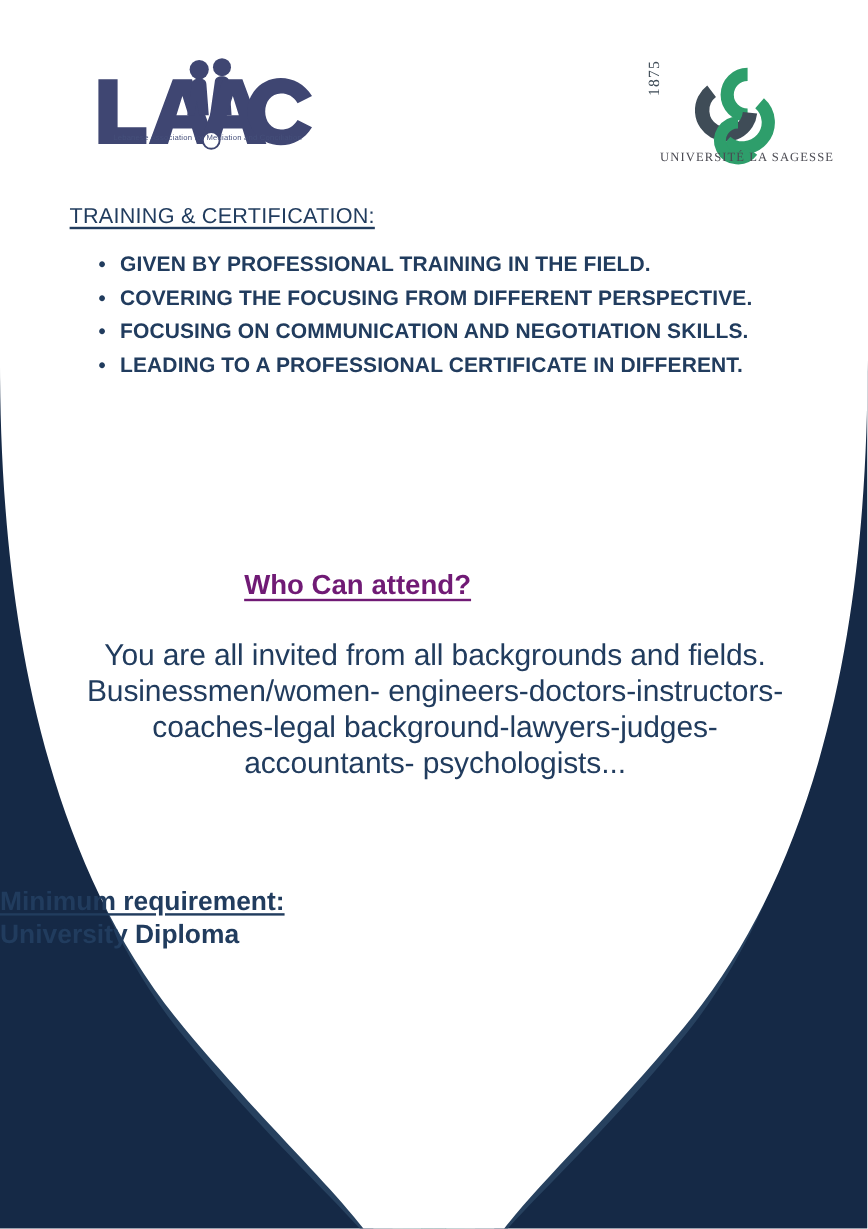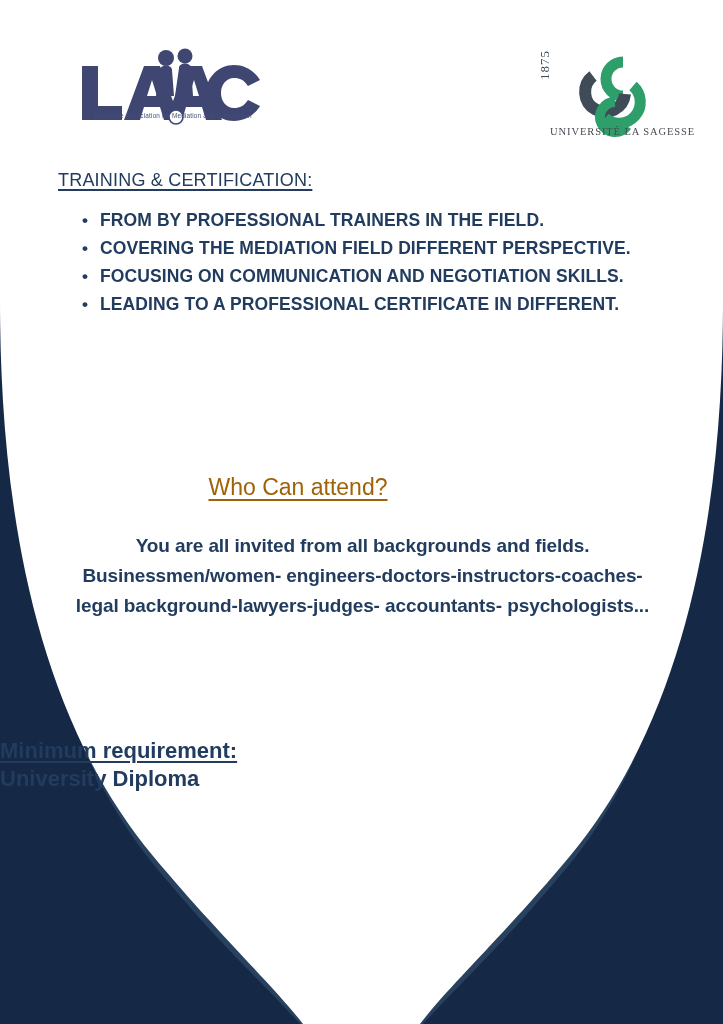--- a/index.html
+++ b/index.html
@@ -122,34 +122,34 @@
   }
 
   
   .attend-heading {
     position: absolute;
     left: 0;
     top: 474px;
     width: 596px;
     text-align: center;
     font-size: 23px;
-    font-weight: normal;
-    color: #a16207;
+    font-weight: bold;
+    color: #701a75;
     text-decoration: underline;
     text-underline-offset: 4px;
     text-decoration-thickness: 2px;
   }
   .attend-body {
     position: absolute;
     left: 70px;
     top: 531px;
     width: 585px;
     text-align: center;
-    font-size: 19px;
-    font-weight: bold;
+    font-size: 25px;
+    font-weight: normal;
     line-height: 30px;
     color: #213c5e;
     letter-spacing: -0.1px;
   }
 
   
   .req-heading {
     position: absolute;
     left: 0;
     top: 738px;
@@ -236,22 +236,22 @@
         <path d="M66,30 A20,20 0 1 0 98,48" fill="none" stroke="#3f4c57" stroke-width="12"></path>
         <path d="M106,40 A18,18 0 1 1 78,72" fill="none" stroke="#2e9e6b" stroke-width="11"></path>
         <path d="M88,56 A15,15 0 1 0 100,80" fill="none" stroke="#2e9e6b" stroke-width="10"></path>
       </svg>
       <div class="uls-caption">UNIVERSITÉ LA SAGESSE</div>
     </div>
 
     <div class="training-heading">TRAINING &amp; CERTIFICATION:</div>
 
     <ul class="bullets">
-      <li>FROM BY PROFESSIONAL TRAINERS IN THE FIELD.</li>
-      <li> COVERING THE MEDIATION FIELD DIFFERENT PERSPECTIVE.</li>
+      <li>GIVEN BY PROFESSIONAL TRAINING IN THE FIELD.</li>
+      <li> COVERING THE FOCUSING FROM DIFFERENT PERSPECTIVE.</li>
       <li>FOCUSING ON COMMUNICATION AND NEGOTIATION SKILLS.</li>
       <li>LEADING TO A PROFESSIONAL CERTIFICATE IN DIFFERENT.</li>
     </ul>
 
     <div class="attend-heading">Who Can attend?</div>
     <div class="attend-body">You are all invited from all backgrounds and fields. Businessmen/women- engineers-doctors-instructors-coaches-legal background-lawyers-judges- accountants- psychologists...</div>
 
     <div class="req-heading">Minimum requirement:</div>
     <div class="req-value">University Diploma</div>
 

